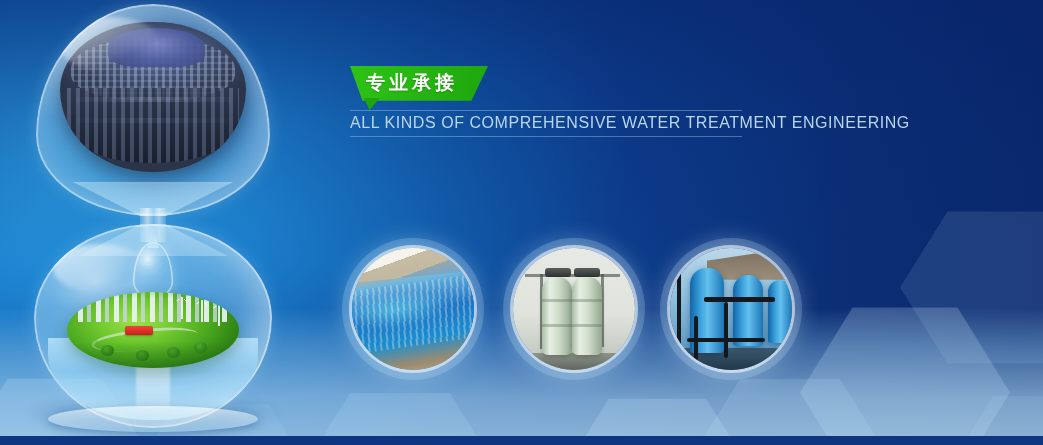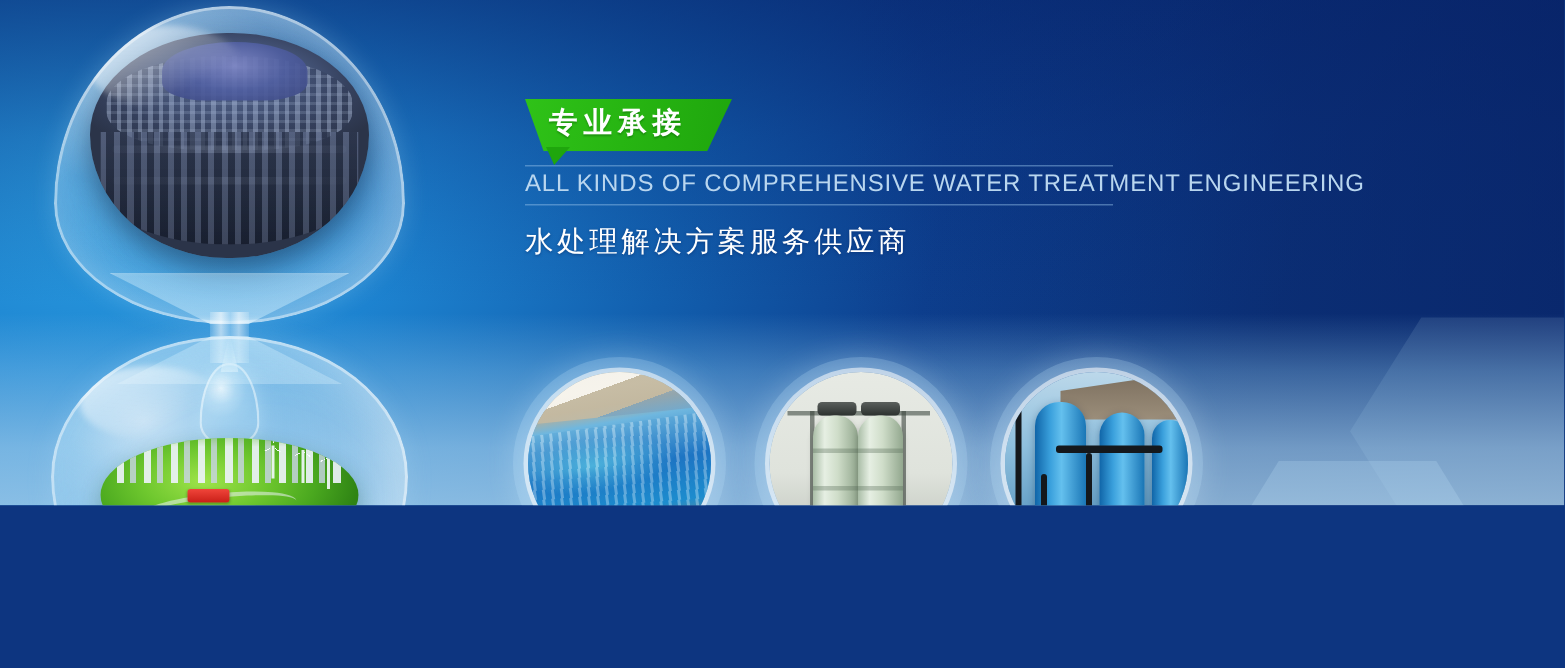--- a/index.html
+++ b/index.html
@@ -4,21 +4,21 @@
 <style>
   * { margin:0; padding:0; box-sizing:border-box; }
   html,body { background:#0d3580; }
   body {
     font-family:"Liberation Sans","DejaVu Sans",sans-serif;
     -webkit-font-smoothing:antialiased;
   }
 
   .banner{
     position:relative;
-    width:1043px;height:337px;
+    width:1043px;height:436px;
     overflow:hidden;
     background:#0d3580;
   }
 
   
   .bg-base{
     position:absolute;inset:0;
     background:
       radial-gradient(ellipse 780px 560px at 8% 34%, #2ea3e4 0%, #1d83d0 26%, #125fae 48%, #0d3f8e 70%, #0c3278 100%),
       linear-gradient(110deg,#1872c4 0%,#12539f 32%,#0e3d88 60%,#0c3078 100%);
@@ -408,21 +408,20 @@
     <div class="badge">
       <span>专业承接</span>
     </div>
     <div class="badge-tail"></div>
 
 
     <div class="en-wrap">
       <div class="en">ALL KINDS OF COMPREHENSIVE WATER TREATMENT ENGINEERING</div>
     </div>
 
-    <div class="tagline">水处理解决方案服务供应商</div>
   </div>
 
   <div class="circles">
 
     <div class="circle c1">
       <div class="ph ph1"></div>
     </div>
 
     <div class="circle c2">
       <div class="ph ph2">

